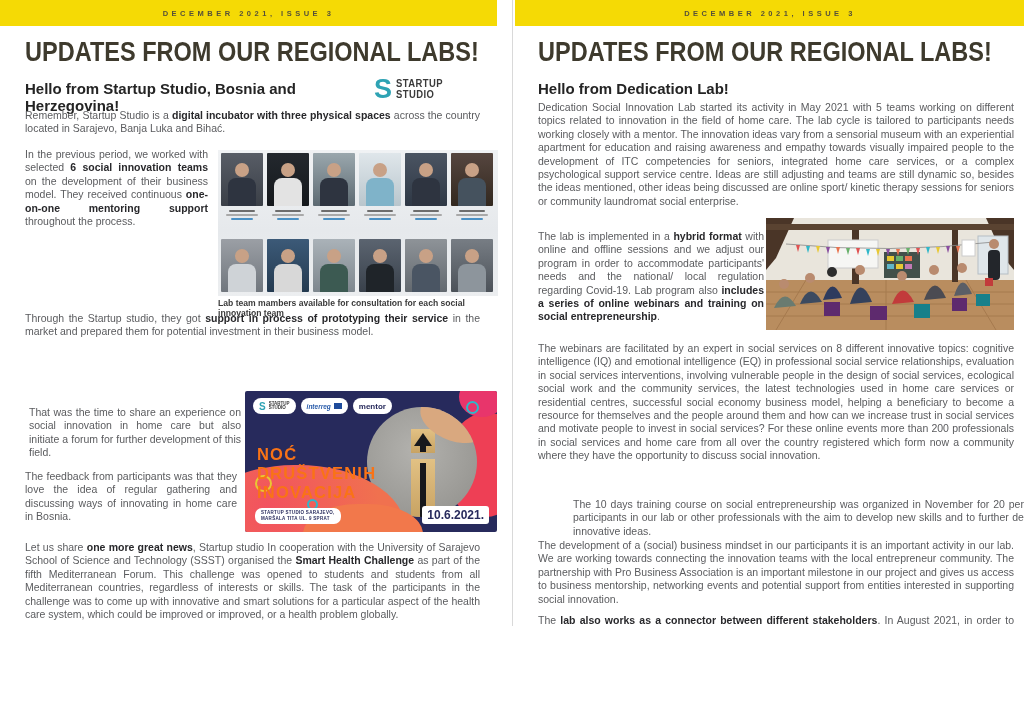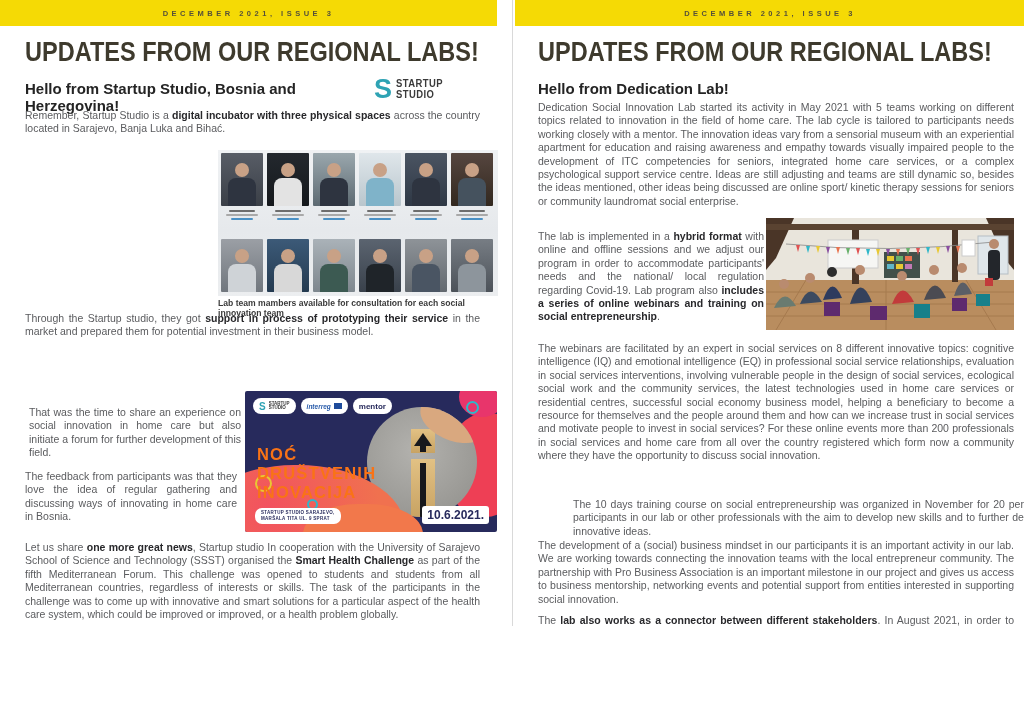--- a/index.html
+++ b/index.html
@@ -123,20 +123,21 @@
     <div class="ss-logo">
       <span class="glyph">S</span>
       <span class="words">
         <span>STARTUP</span>
         <span>STUDIO</span>
       </span>
     </div>
 
     <div class="para" style="left:25px;top:109px;width:455px;"><span>Remember, Startup Studio is a </span><b>digital incubator with three physical spaces</b><span> across the country located in Sarajevo, Banja Luka and Bihać.</span></div>
 
+    <div class="para" style="left:25px;top:148px;width:183px;"><span>In the previous period, we worked with selected </span><b>6 social innovation teams</b><span> on the development of their business model. They received continuous </span><b>one-on-one mentoring support</b><span> throughout the process.</span></div>
 
     <div id="team-grid">
       <div class="row top">
         <div class="portrait b1"></div>
         <div class="portrait b2"></div>
         <div class="portrait b3"></div>
         <div class="portrait b4"></div>
         <div class="portrait b5"></div>
         <div class="portrait b6"></div>
       </div>

